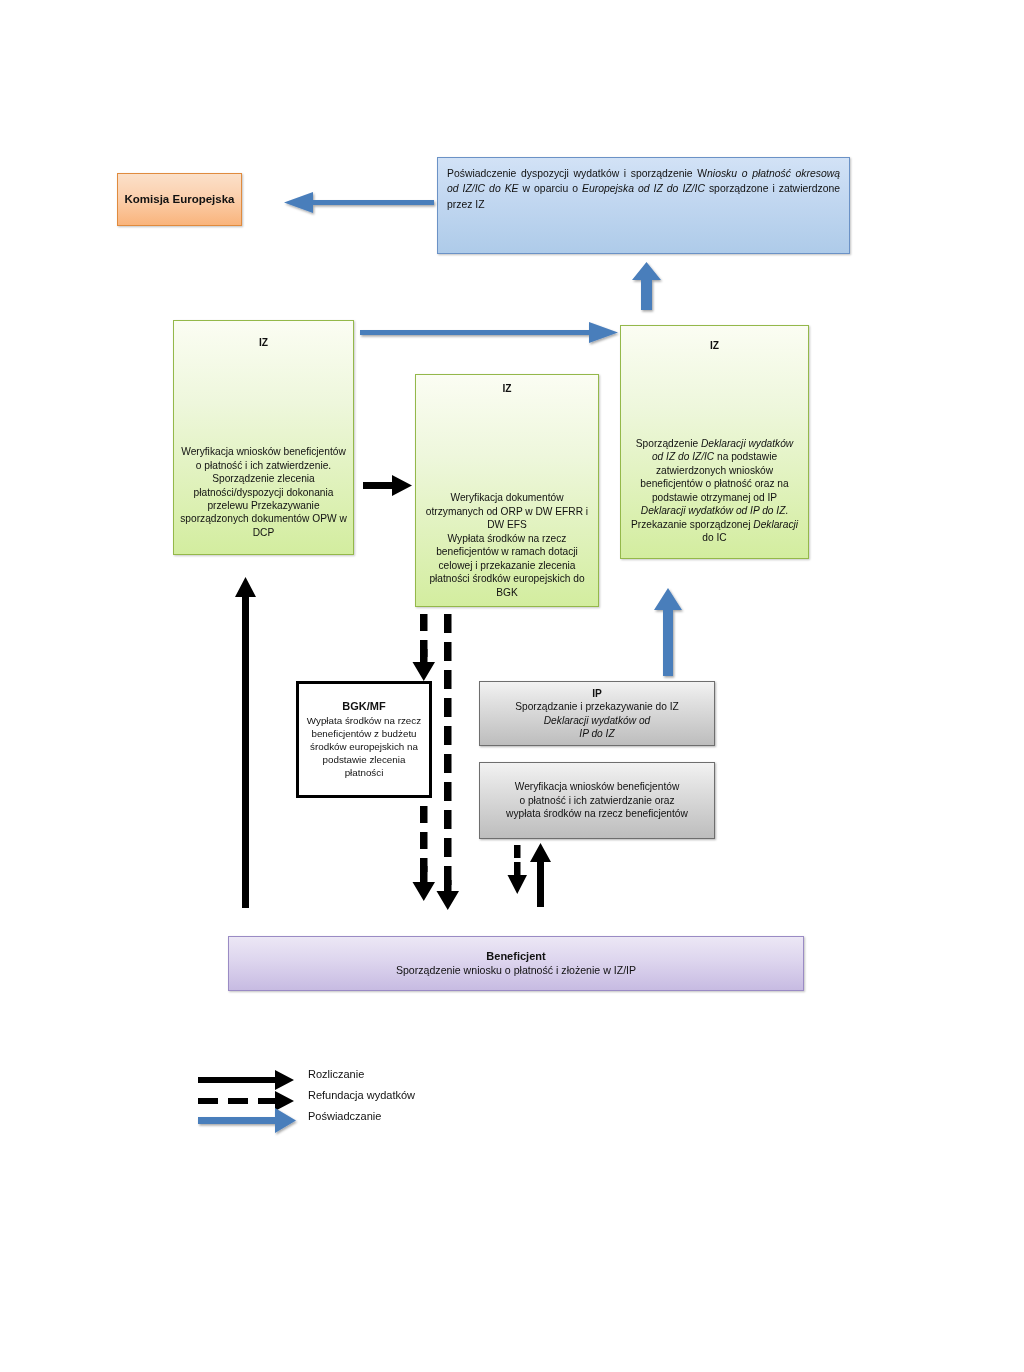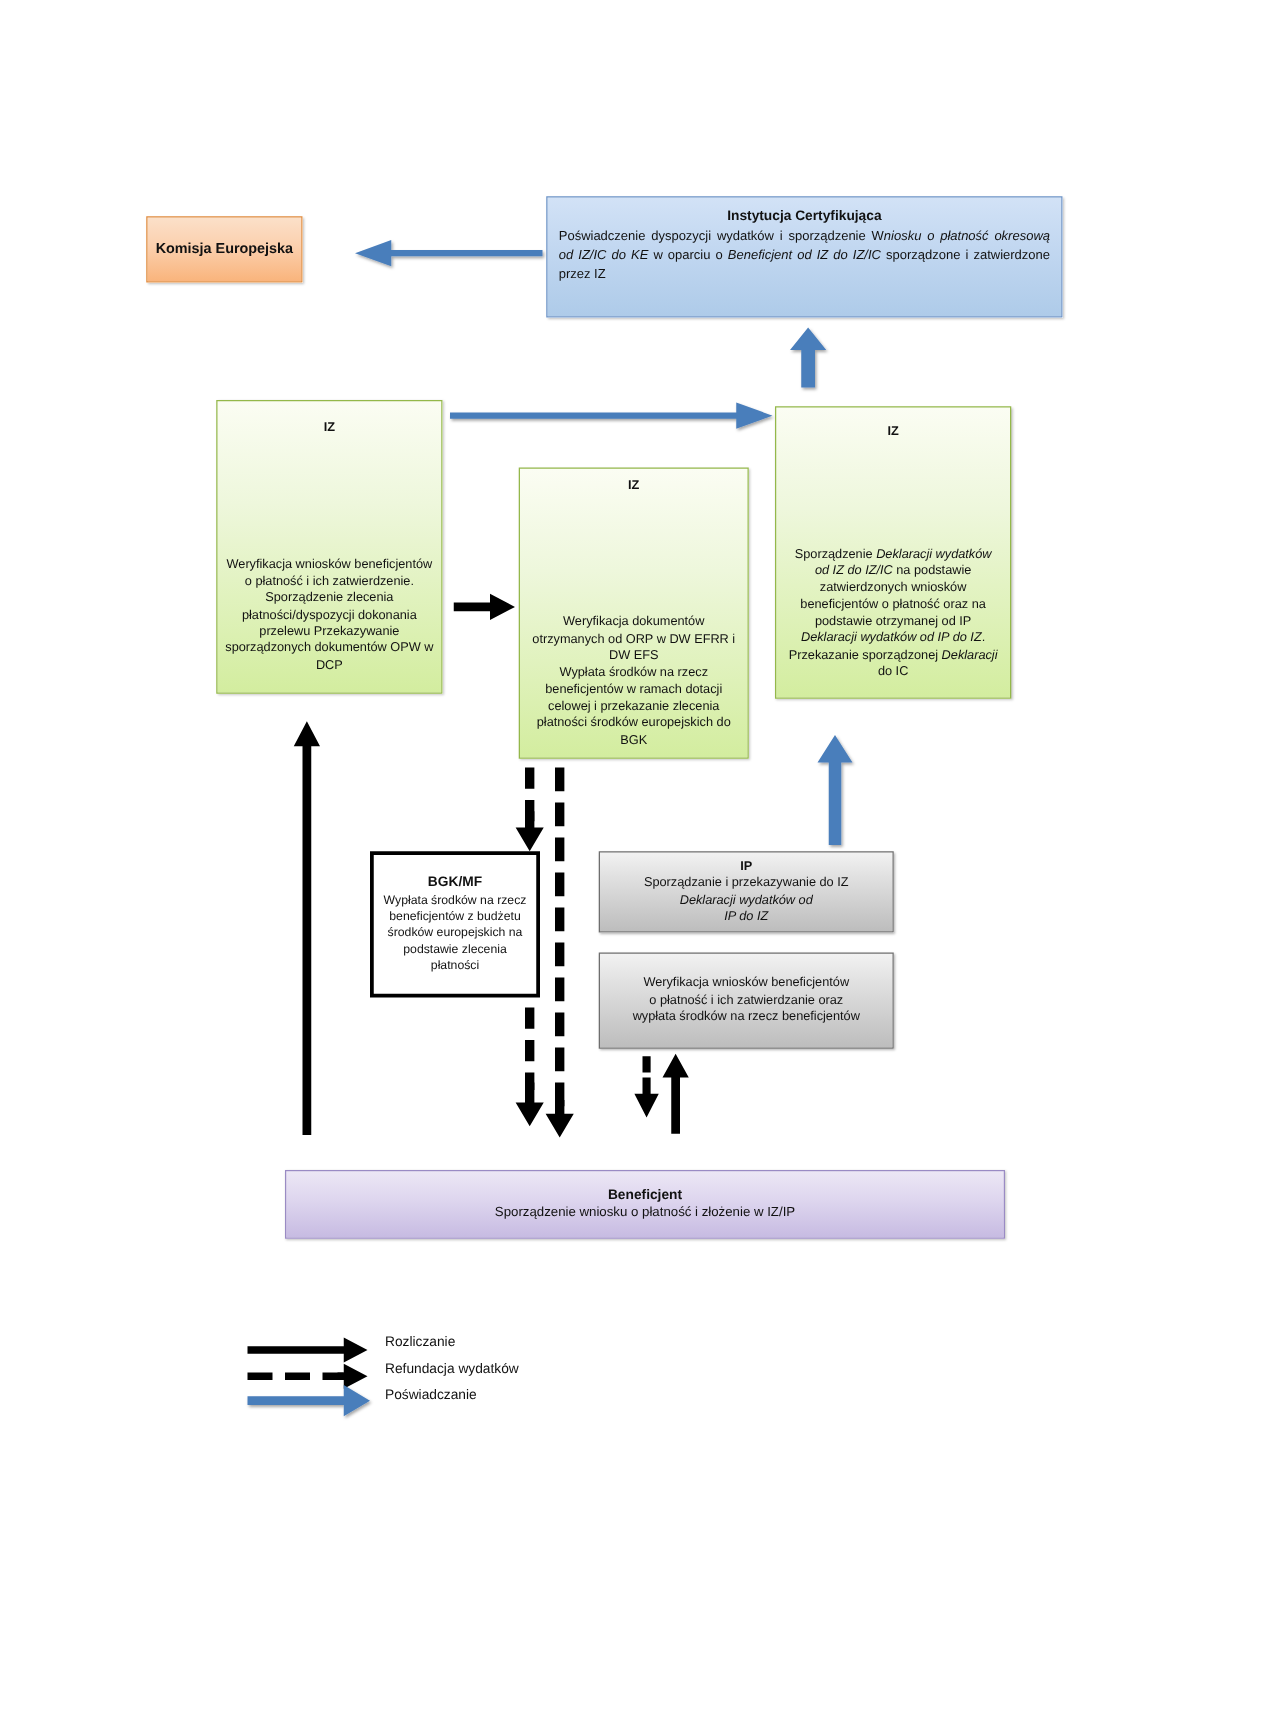--- a/index.html
+++ b/index.html
@@ -221,22 +221,21 @@
   <g filter="url(#softshadow)">
     <path d="M198,1117 L275,1117 L275,1108 L296,1120.5 L275,1133 L275,1124 L198,1124 Z" fill="#4a7ebb"></path>
   </g>
 </svg>
 
 <div class="node" id="node-komisja">
   <div class="title">Komisja Europejska</div>
 </div>
 
 <div class="node" id="node-ic">
-  <div class="title">Instytucja Certyfikująca</div>
-  <div class="body"><span>Poświadczenie dyspozycji wydatków i sporządzenie W</span><span class="italic">niosku o płatność okresową od IZ/IC do KE</span><span> w oparciu o </span><span class="italic">Beneficjent od IZ do IZ/IC</span><span> sporządzone i zatwierdzone przez IZ</span></div>
+  <div class="body"><span>Poświadczenie dyspozycji wydatków i sporządzenie W</span><span class="italic">niosku o płatność okresową od IZ/IC do KE</span><span> w oparciu o </span><span class="italic">Europejska od IZ do IZ/IC</span><span> sporządzone i zatwierdzone przez IZ</span></div>
 </div>
 
 <div class="node green" id="node-iz-left">
   <div class="title">IZ</div>
   <div class="gap"></div>
   <div class="body" style="white-space:pre-line">Weryfikacja wniosków beneficjentów
 o płatność i ich zatwierdzenie. Sporządzenie zlecenia płatności/dyspozycji dokonania przelewu Przekazywanie sporządzonych dokumentów OPW w DCP</div>
 </div>
 
 <div class="node green" id="node-iz-mid">

